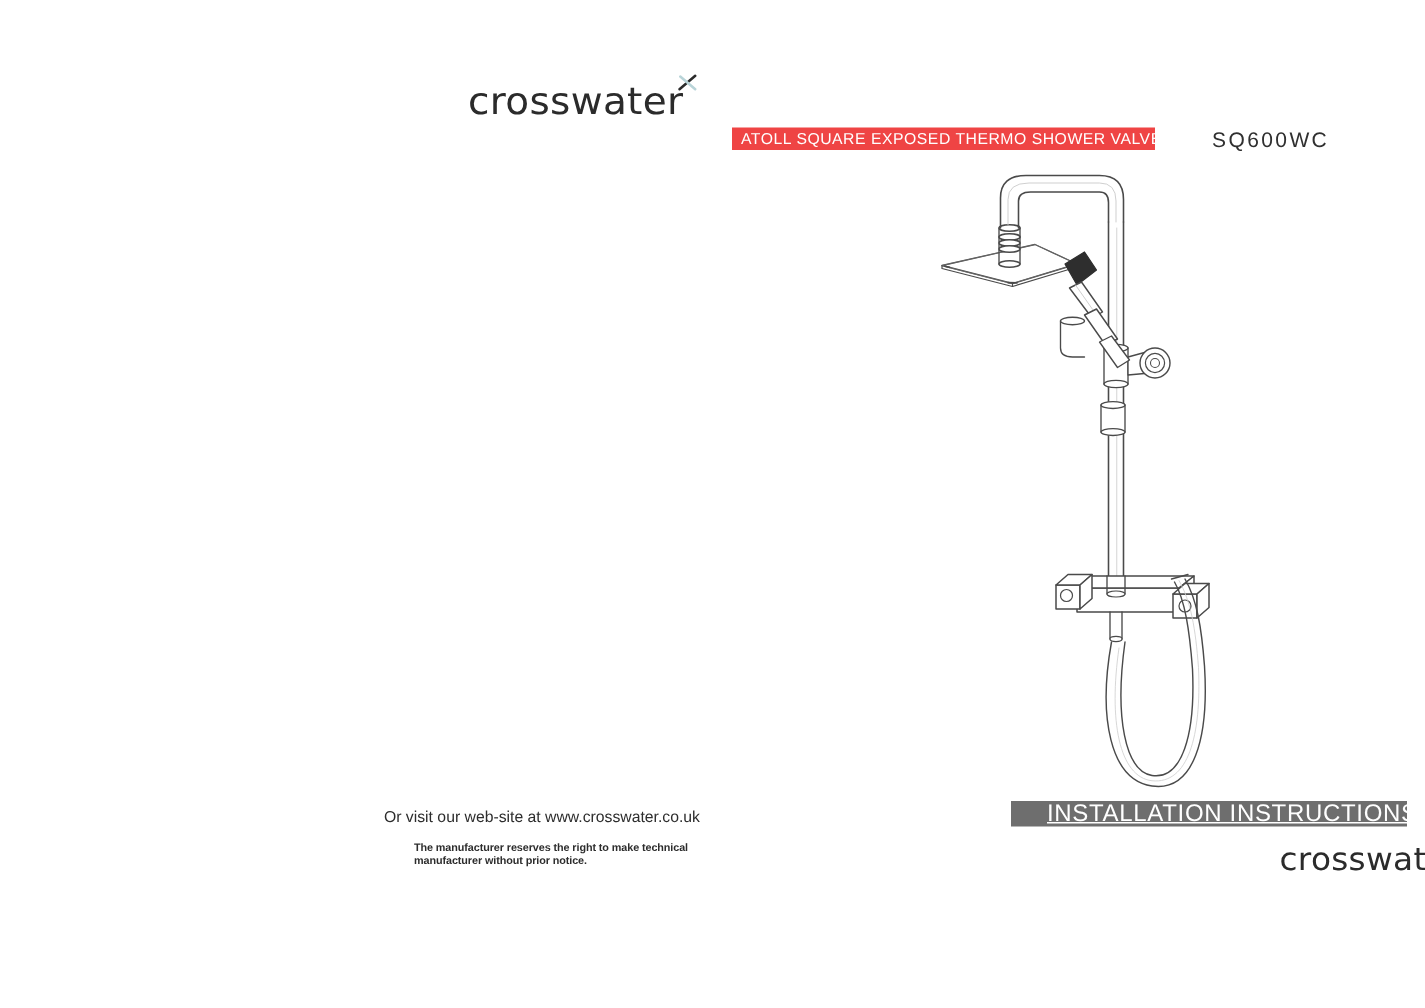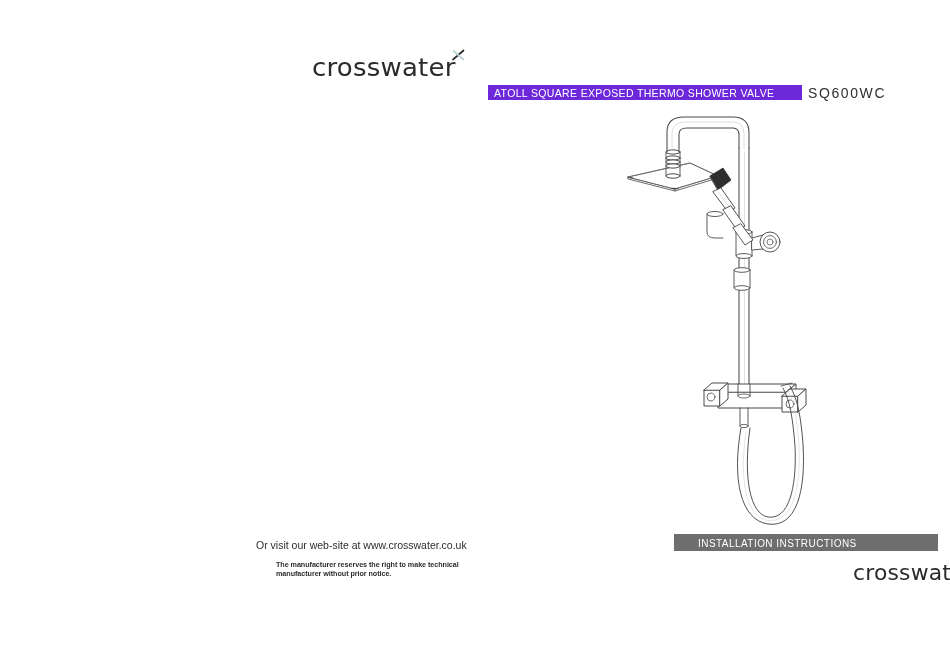--- a/index.html
+++ b/index.html
@@ -47,22 +47,21 @@
   .logo-bottom { left: 853px; top: 563px; }
   .logo-bottom .word { font-size: 21px; }
 
   
   .bar-dark {
     position: absolute;
     left: 488px;
     top: 85px;
     width: 282px;
     height: 15px;
-    background: #6d28d9;
-    padding-left: 32px;
+    background: #ef4444;
   }
   .bar-dark .bar-text {
     position: absolute;
     left: 6px;
     top: 50%;
     transform: translateY(-50%);
     color: #ffffff;
     font-size: 10.5px;
     letter-spacing: 0.35px;
     white-space: nowrap;
@@ -85,23 +84,24 @@
     width: 264px;
     height: 17px;
     background: #6e6e6e;
   }
   .bar-grey .bar-text {
     position: absolute;
     left: 24px;
     top: 50%;
     transform: translateY(-50%);
     color: #ffffff;
-    font-size: 10px;
+    font-size: 16px;
     letter-spacing: 0.45px;
     white-space: nowrap;
+    text-decoration: underline;
   }
 
   
   .contact-block {
     position: absolute;
     left: 256px;
     top: 530px;
     width: 230px;
   }
   .contact-line {

